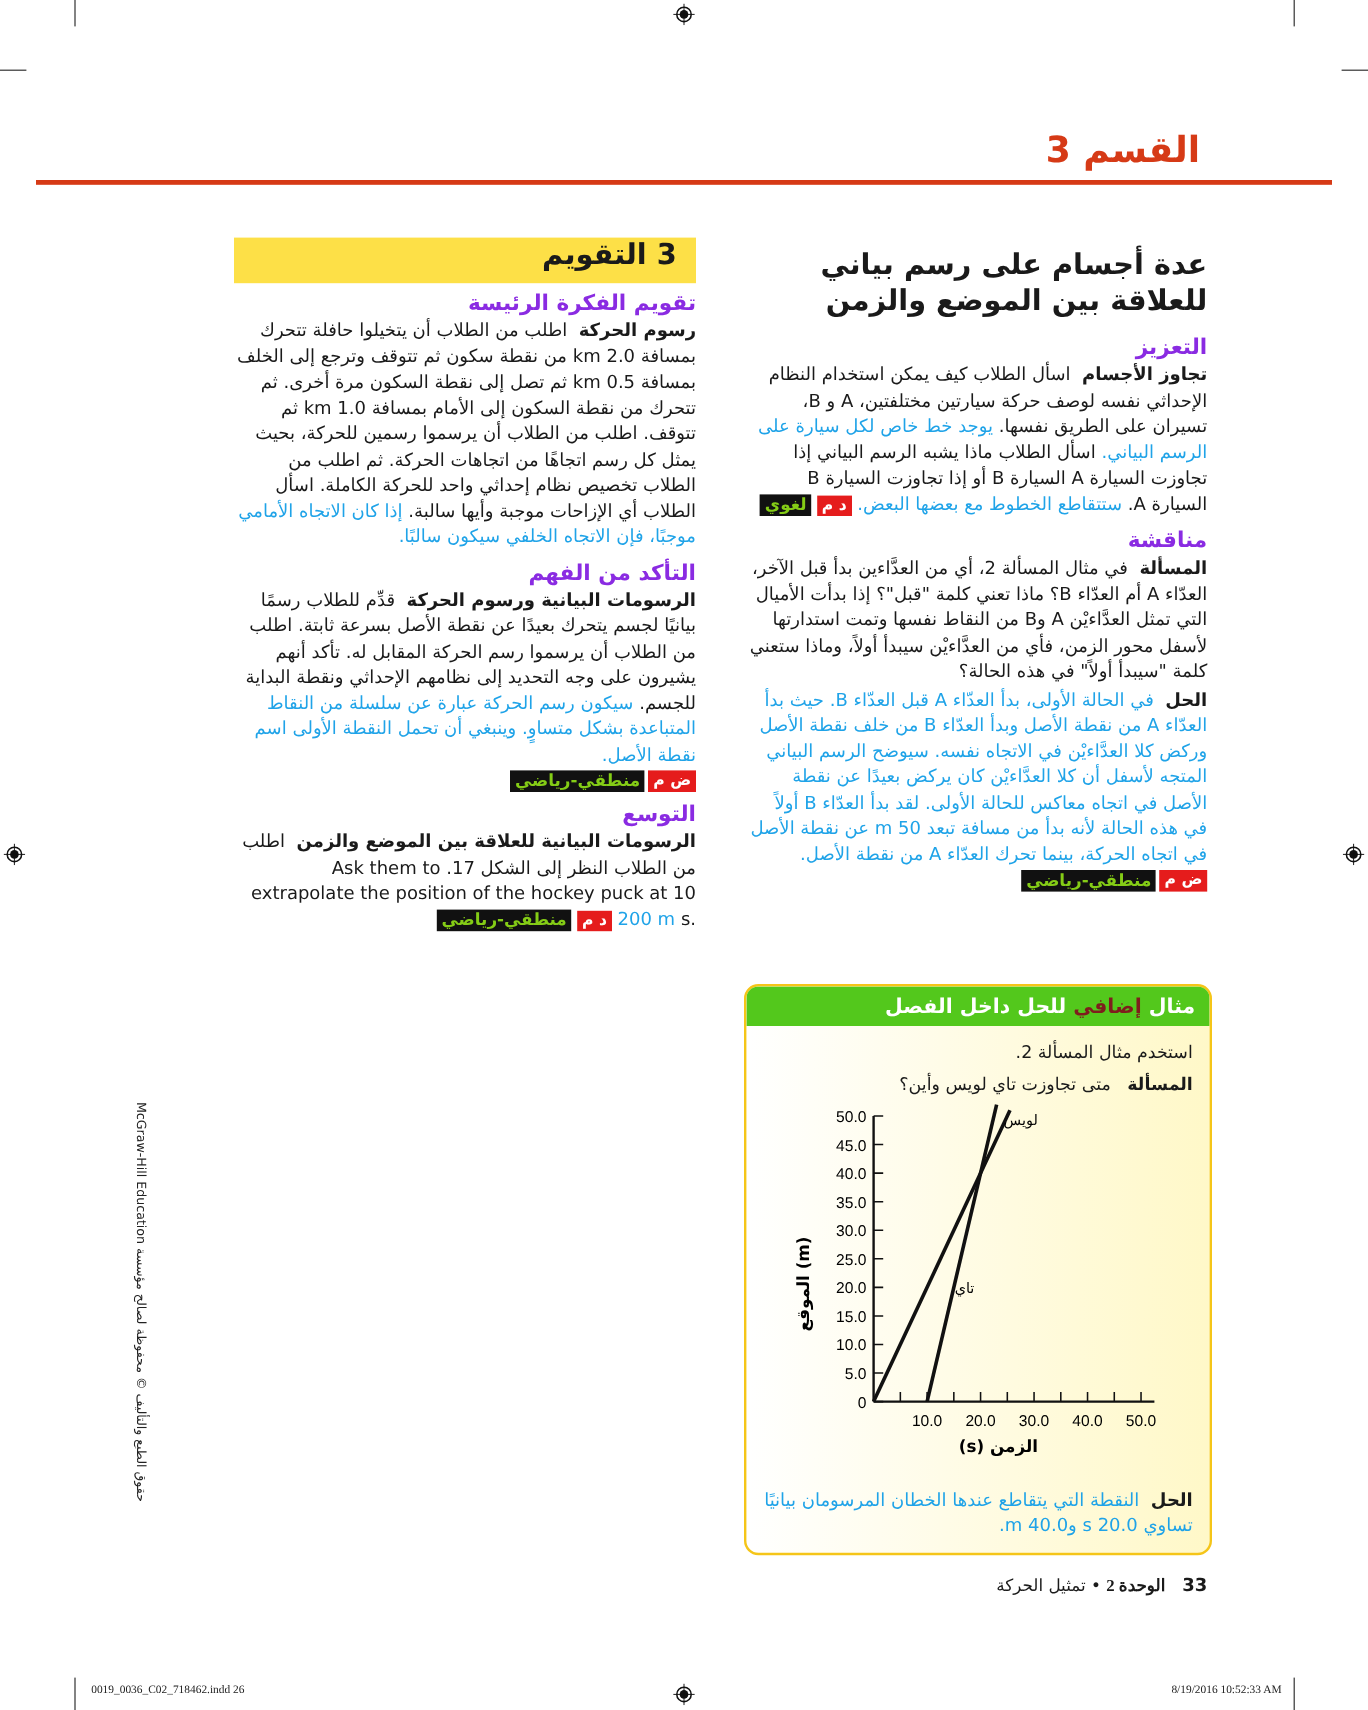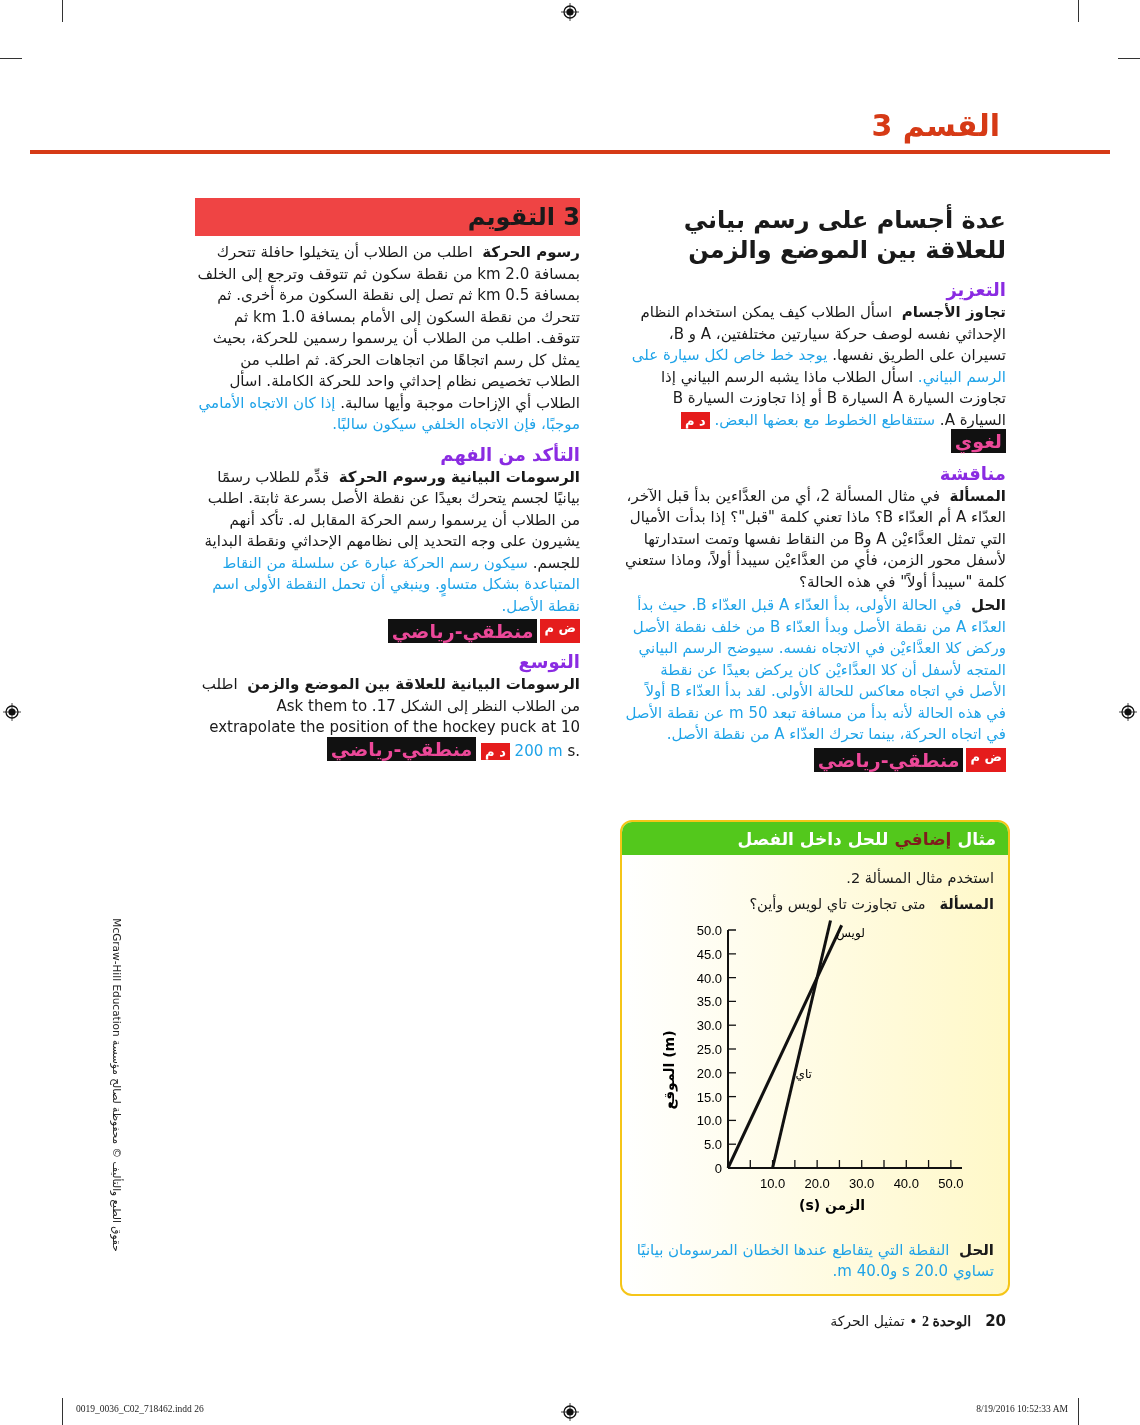--- a/index.html
+++ b/index.html
@@ -10,22 +10,22 @@
   .section-rule { position:absolute; left:30px; right:30px; top:150px; height:4px; background:#d63a16; }
   .col-right { position:absolute; left:622px; width:384px; top:205px; direction:rtl; text-align:right; }
   .col-left { position:absolute; left:195px; width:385px; top:198px; direction:rtl; text-align:right; }
   .lesson-title { font-size:24px; font-weight:bold; line-height:30px; margin:0 0 14px 0; }
   .sub-head { font-size:18px; font-weight:bold; color:#8a2be2; margin:6px 0 2px 0; }
   .para { font-size:15px; line-height:21.5px; margin:0; }
   .para b { font-weight:bold; }
   .blue { color:#1fa3e8; }
   .tags { margin:2px 0 4px 0; display:flex; gap:3px; justify-content:flex-start; }
   .tag-red { background:#e51c1c; color:#fff; font-size:13px; font-weight:bold; padding:1px 4px; }
-  .tag-black { background:#111; color:#ec4899; font-size:19px; font-weight:bold; padding:1px 4px; }
-  .assess-bar { background:#ef4444; height:38px; display:flex; align-items:center; padding-right:0; margin-bottom:6px; }
+  .tag-black { background:#111; color:#84cc16; font-size:14px; font-weight:bold; padding:1px 4px; }
+  .assess-bar { background:#fde047; height:38px; display:flex; align-items:flex-start; padding-right:16px; margin-bottom:6px; }
   .assess-title { font-size:24px; font-weight:bold; }
   .ex-box { position:absolute; left:620px; top:820px; width:386px; height:472px; border:2px solid #f5c518; border-radius:12px; overflow:hidden;
             background:linear-gradient(90deg,#ffffff 0%,#fff8c8 100%); direction:rtl; }
   .ex-header { background:#53c81c; height:33px; display:flex; align-items:center; padding-right:12px; color:#fff; font-weight:bold; font-size:17px; gap:6px; }
   .ex-header .hl { color:#7f1d1d; }
   .ex-body { padding:12px 14px 0 14px; text-align:right; }
   .ex-line { font-size:14.5px; line-height:22px; margin:0; }
   .chart-wrap { position:absolute; left:40px; top:98px; width:310px; height:300px; direction:ltr; }
   .ex-solution { position:absolute; left:14px; right:14px; top:418px; font-size:15px; line-height:21px; text-align:right; }
   .footer-page { position:absolute; right:134px; top:1312px; direction:rtl; font-size:14px; display:flex; gap:14px; align-items:baseline; }
@@ -179,20 +179,21 @@
     <b>الحل</b>&nbsp;
     <span class="blue">النقطة التي يتقاطع عندها الخطان المرسومان بيانيًا تساوي 20.0 s و40.0 m.</span>
   </div>
 </div>
 
 <div class="col-left">
   <div class="assess-bar">
     <span class="assess-title">3 التقويم</span>
   </div>
 
+  <div class="sub-head">تقويم الفكرة الرئيسة</div>
   <p class="para">
     <b>رسوم الحركة</b>&nbsp;
     <span>اطلب من الطلاب أن يتخيلوا حافلة تتحرك بمسافة 2.0 km من نقطة سكون ثم تتوقف وترجع إلى الخلف بمسافة 0.5 km ثم تصل إلى نقطة السكون مرة أخرى. ثم تتحرك من نقطة السكون إلى الأمام بمسافة 1.0 km ثم تتوقف. اطلب من الطلاب أن يرسموا رسمين للحركة، بحيث يمثل كل رسم اتجاهًا من اتجاهات الحركة. ثم اطلب من الطلاب تخصيص نظام إحداثي واحد للحركة الكاملة. اسأل الطلاب أي الإزاحات موجبة وأيها سالبة.</span>
     <span class="blue">إذا كان الاتجاه الأمامي موجبًا، فإن الاتجاه الخلفي سيكون سالبًا.</span>
   </p>
 
   <div class="sub-head" style="margin-top:8px;">التأكد من الفهم</div>
   <p class="para">
     <b>الرسومات البيانية ورسوم الحركة</b>&nbsp;
     <span>قدِّم للطلاب رسمًا بيانيًا لجسم يتحرك بعيدًا عن نقطة الأصل بسرعة ثابتة. اطلب من الطلاب أن يرسموا رسم الحركة المقابل له. تأكد أنهم يشيرون على وجه التحديد إلى نظامهم الإحداثي ونقطة البداية للجسم.</span>
@@ -212,21 +213,21 @@
     <span class="tag-red">د م</span>
     <span class="tag-black">منطقي-رياضي</span>
   </p>
 </div>
 
 <div class="side-credit">
   <span style="direction:rtl;">حقوق الطبع والتأليف © محفوظة لصالح مؤسسة McGraw-Hill Education</span>
 </div>
 
 <div class="footer-page">
-  <span class="num">20</span>
+  <span class="num">33</span>
   <span class="unit">
     <b>الوحدة 2</b>
     <span>•</span>
     <span>تمثيل الحركة</span>
   </span>
 </div>
 
 <div class="slug" style="left:76px;">0019_0036_C02_718462.indd   26</div>
 <div class="slug" style="right:72px;">8/19/2016   10:52:33 AM</div>
 

